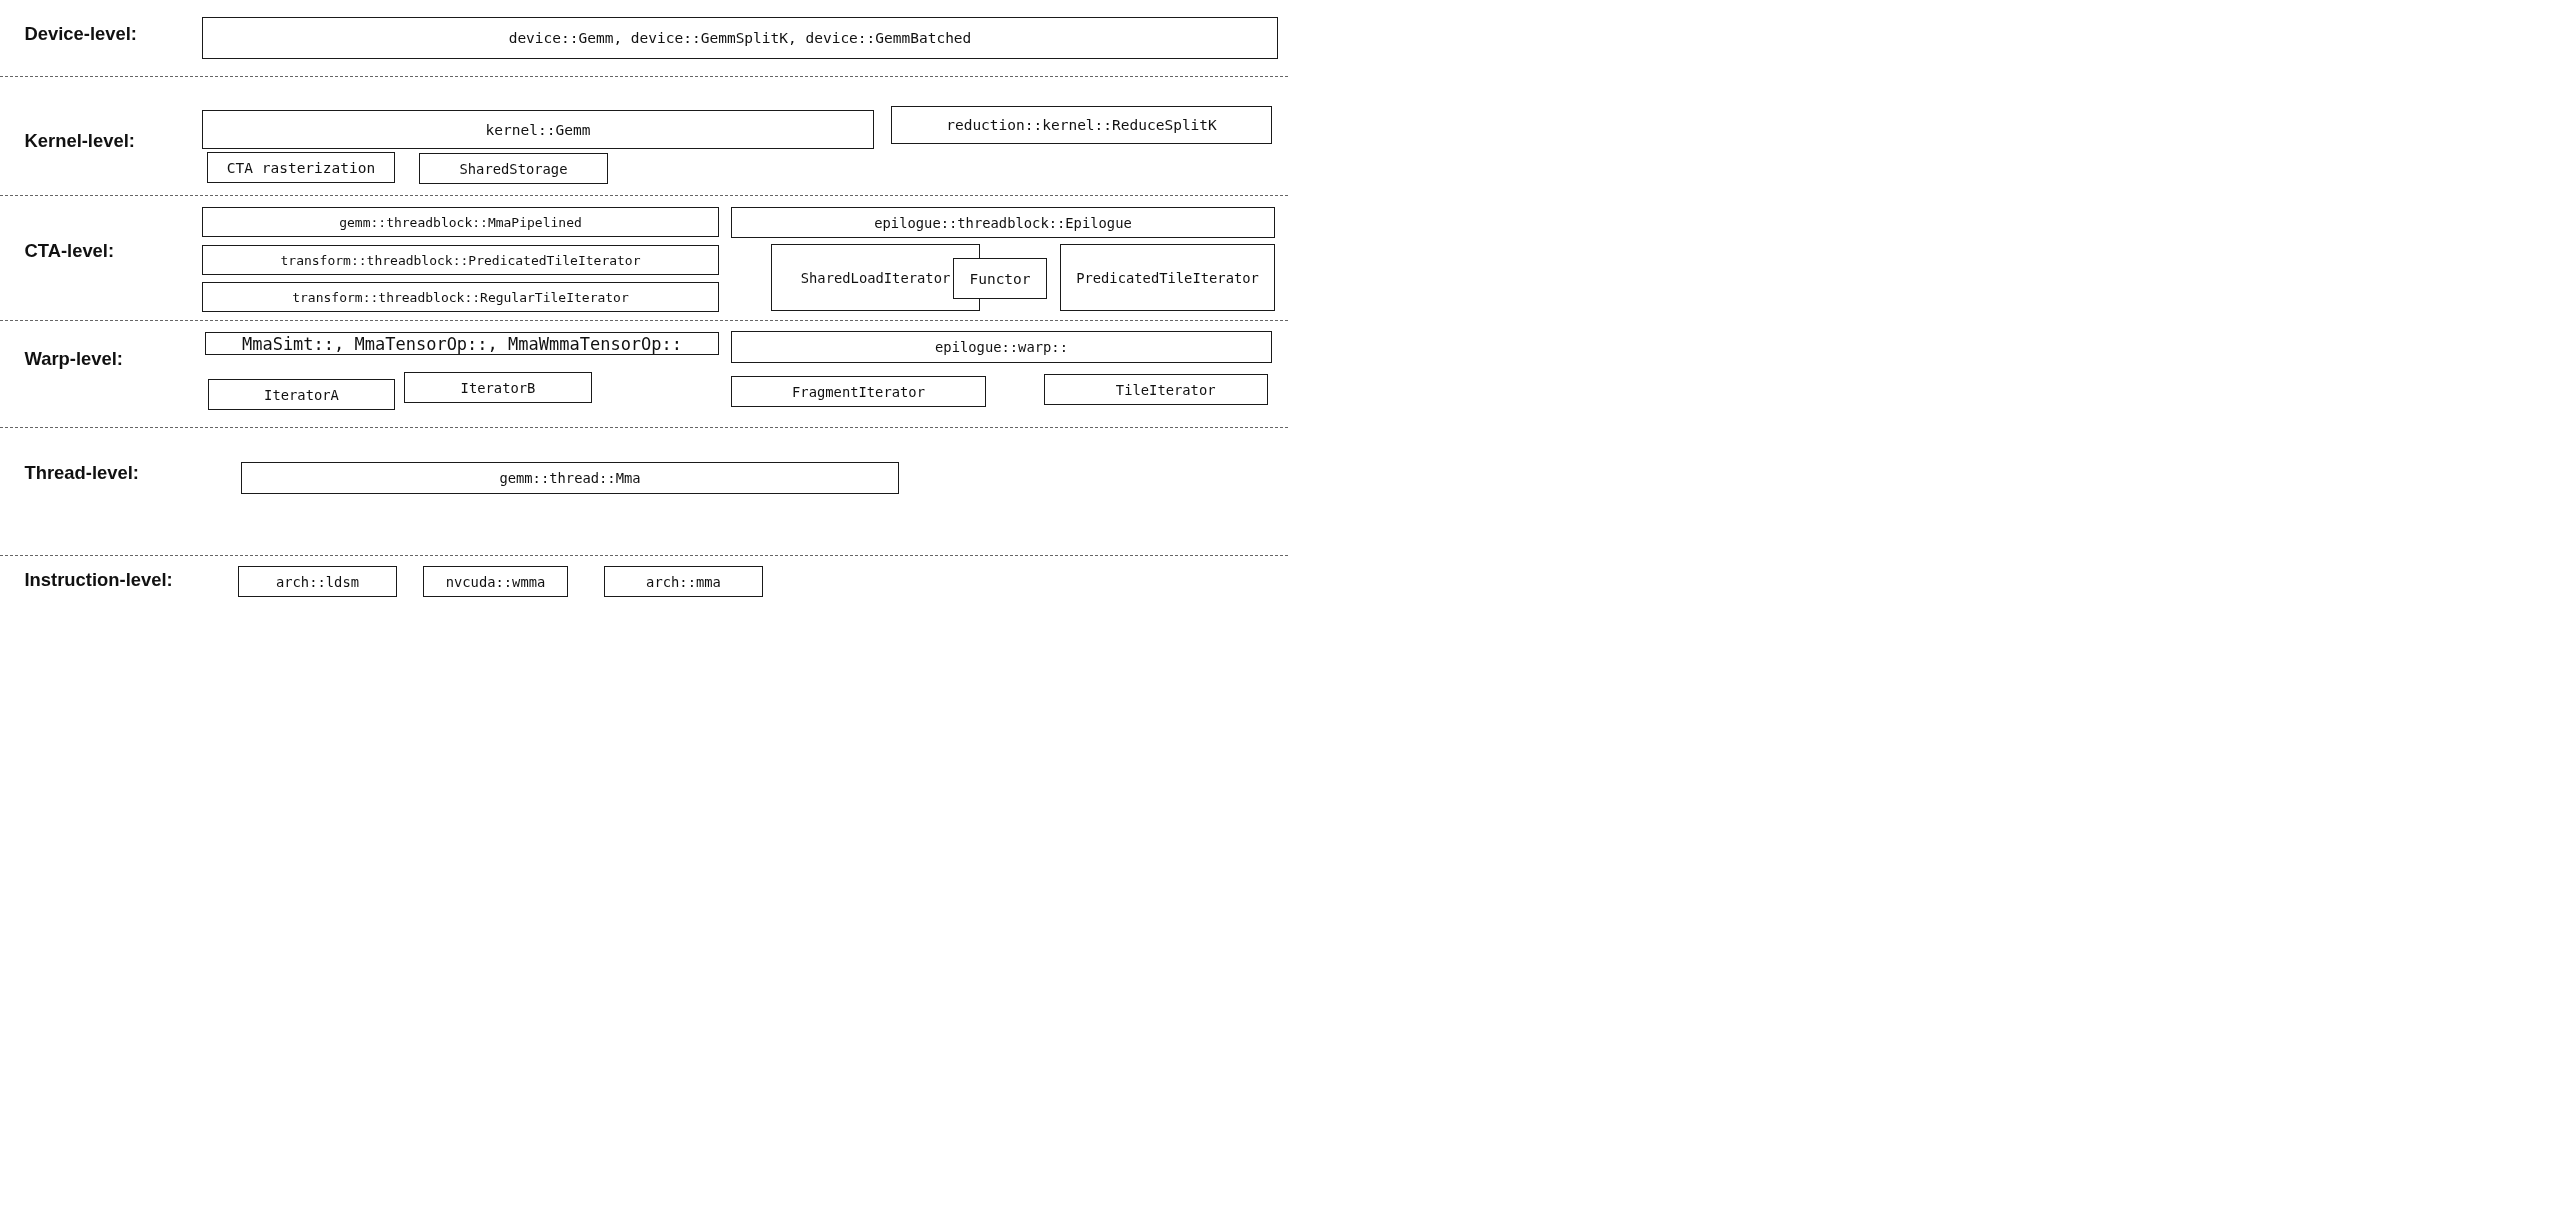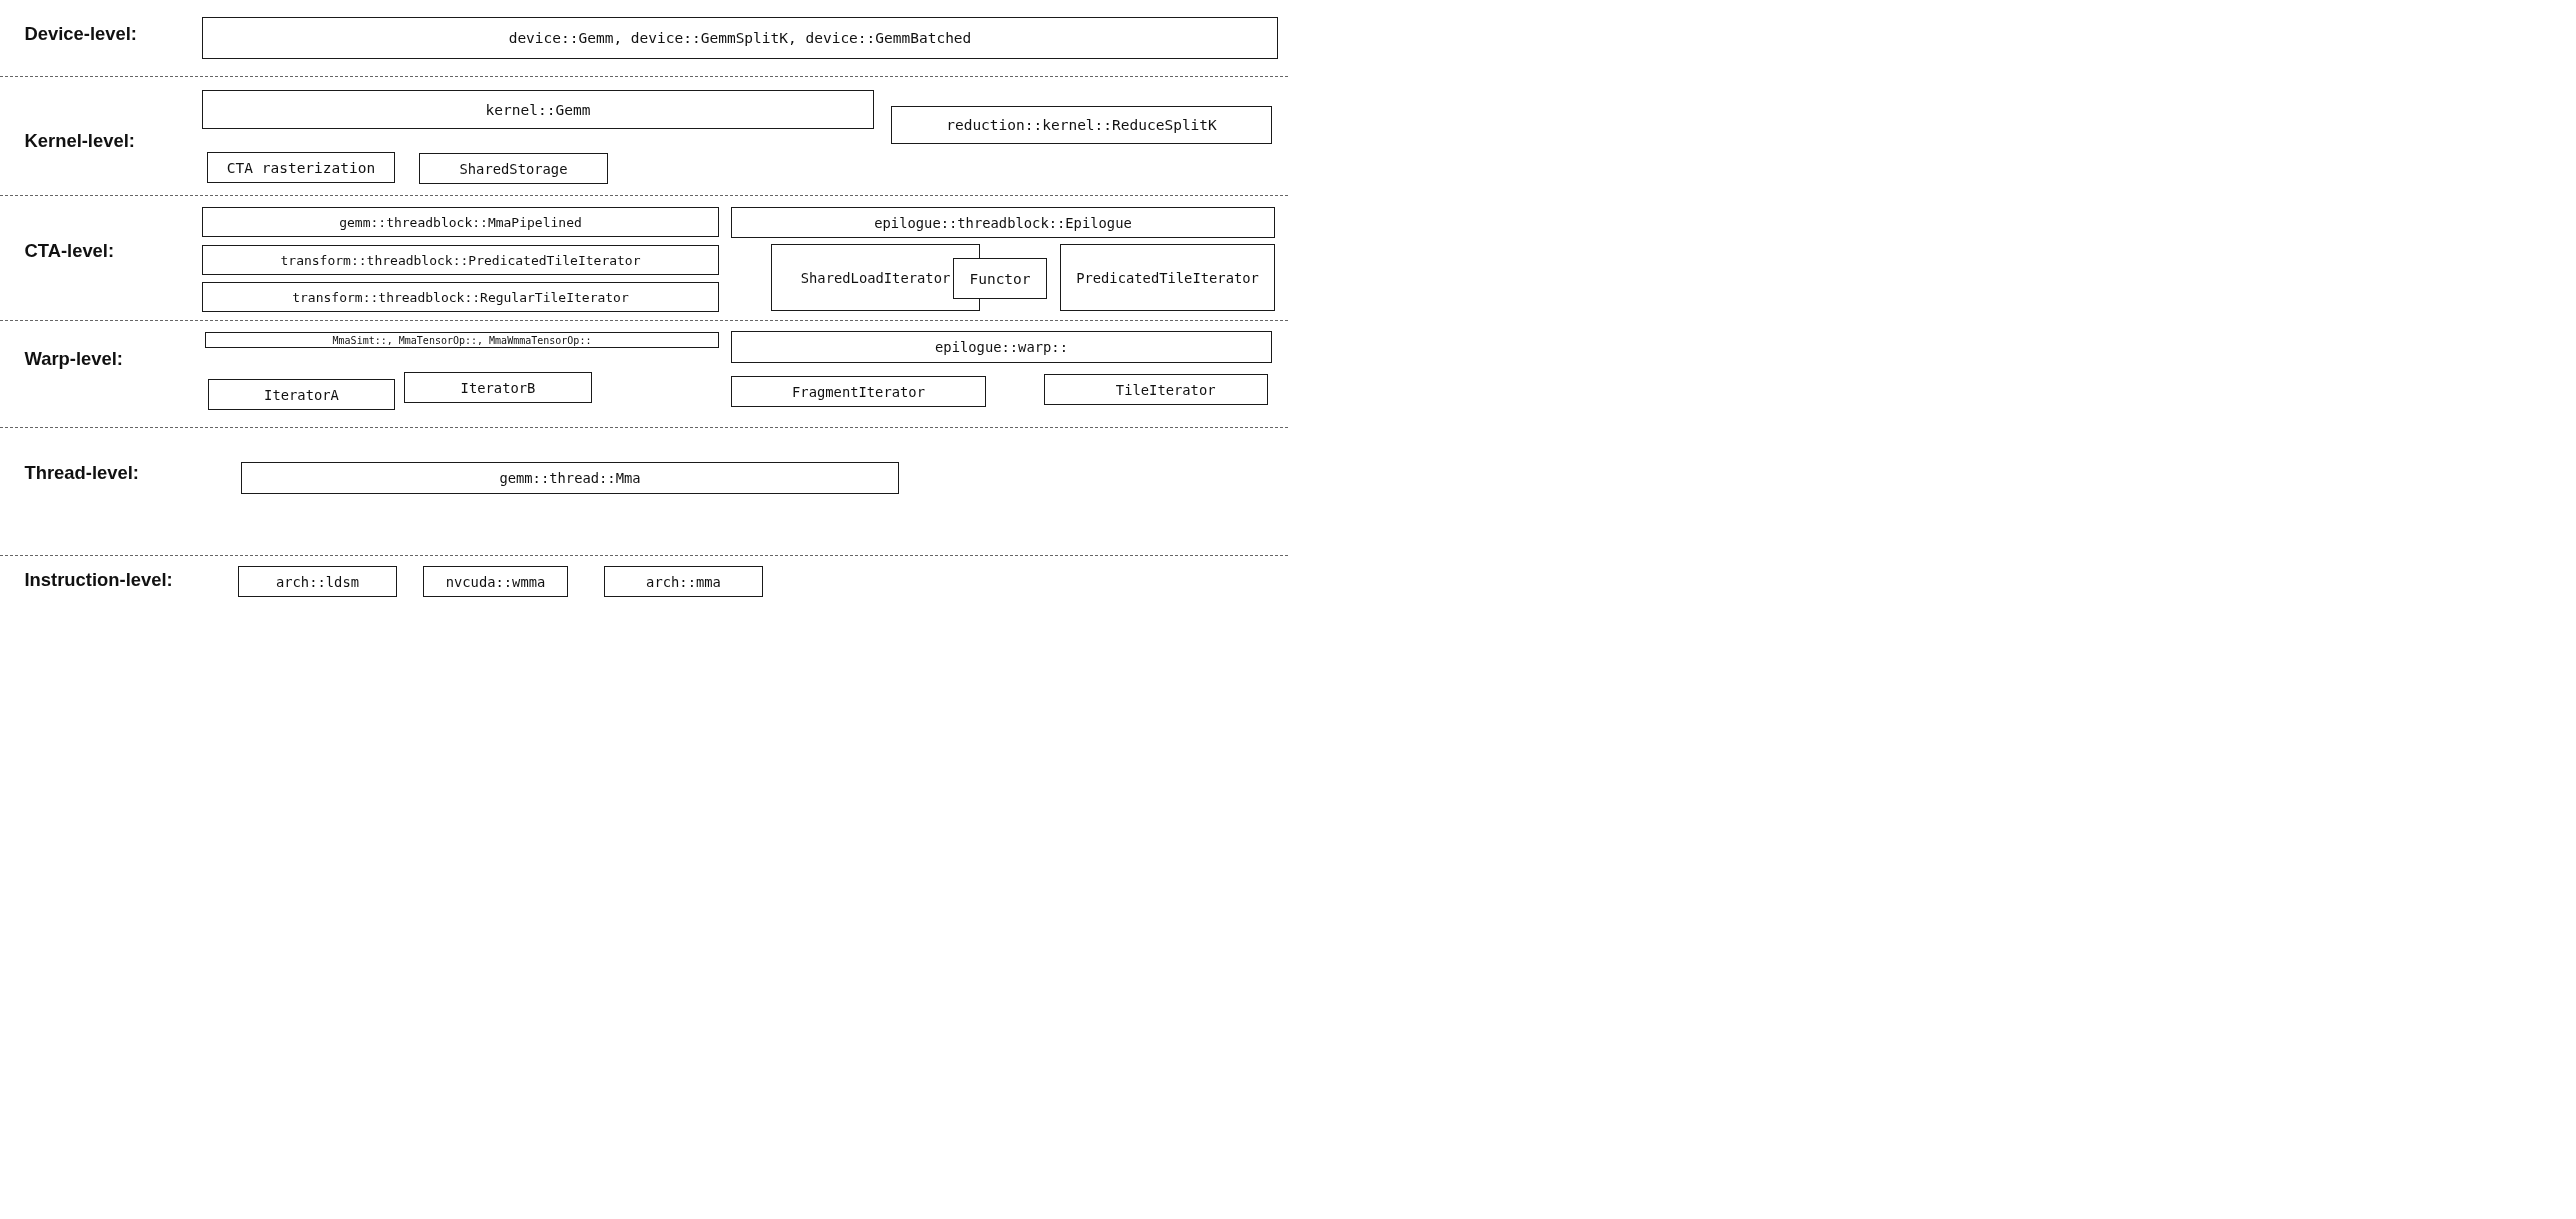--- a/index.html
+++ b/index.html
@@ -60,36 +60,36 @@
   #sep-1 { top: 76px; }
   #sep-2 { top: 195px; }
   #sep-3 { top: 320px; }
   #sep-4 { top: 427px; }
   #sep-5 { top: 555px; }
 
   
   .bx-dev-main { left: 202px; top: 17px; width: 1076px; height: 42px; font-size: 14.5px; }
 
   
-  .bx-kernel-gemm    { left: 202px;  top: 90px; width: 672px; height: 39px; font-size: 14.5px; }
+  .bx-kernel-gemm    { left: 202px;  top: 110px; width: 672px; height: 39px; font-size: 14.5px; }
   .bx-reduce-splitk  { left: 891px; top: 106px; width: 381px; height: 38px; font-size: 14.5px; }
   .bx-cta-raster     { left: 207px;  top: 152px; width: 188px; height: 31px; font-size: 14.5px; }
   .bx-shared-storage { left: 419px;  top: 153px; width: 189px; height: 31px; font-size: 13.8px; }
 
   
   .bx-mma-pipelined     { left: 202px;  top: 207px; width: 517px; height: 30px; font-size: 13px; }
   .bx-pred-tile-it      { left: 202px;  top: 245px; width: 517px; height: 30px; font-size: 13px; }
   .bx-reg-tile-it       { left: 202px;  top: 282px; width: 517px; height: 30px; font-size: 13px; }
   .bx-epilogue          { left: 731px;  top: 207px; width: 544px; height: 31px; font-size: 13.8px; }
   .bx-shared-load-it    { left: 731px;  top: 244px; width: 209px; height: 67px; font-size: 13.8px; margin-left: 40px; }
   .bx-functor           { left: 953px; top: 258px; width: 94px; height: 41px; font-size: 14.5px; }
   .bx-epi-pred-tile-it  { left: 1060px; top: 244px; width: 215px; height: 67px; font-size: 13.8px; }
 
   
-  .bx-warp-mma          { left: 205px;  top: 332px; width: 514px; height: 16px; font-size: 10px; }
+  .bx-warp-mma          { left: 205px;  top: 332px; width: 514px; height: 23px; font-size: 17px; }
   .bx-epilogue-warp     { left: 731px;  top: 331px; width: 541px; height: 32px; font-size: 13.8px; }
   .bx-iterator-a        { left: 208px;  top: 379px; width: 187px; height: 31px; }
   .bx-iterator-b        { left: 404px;  top: 372px; width: 188px; height: 31px; }
   .bx-fragment-iterator { left: 731px;  top: 376px; width: 255px; height: 31px; }
   .bx-tile-iterator     { left: 1044px; top: 374px; width: 224px; height: 31px; padding-left: 24px; }
 
   
   .bx-thread-mma { left: 204px; top: 462px; width: 658px; height: 32px; margin-left: 37px; }
 
   

